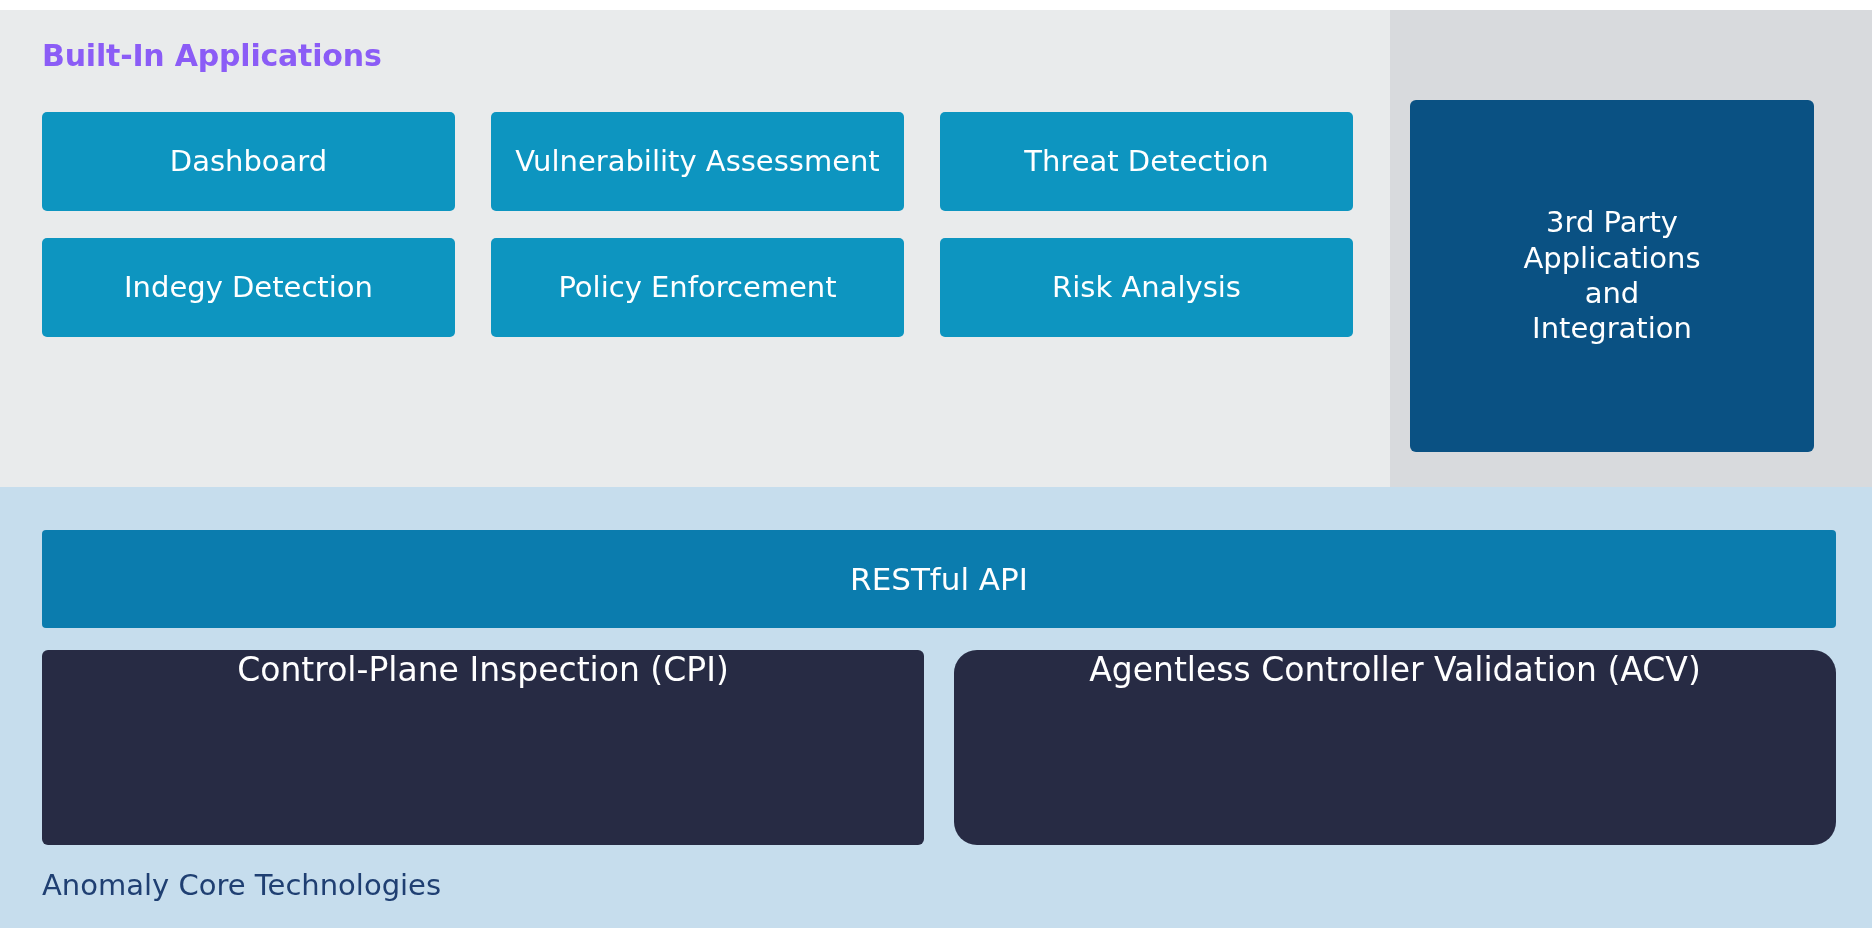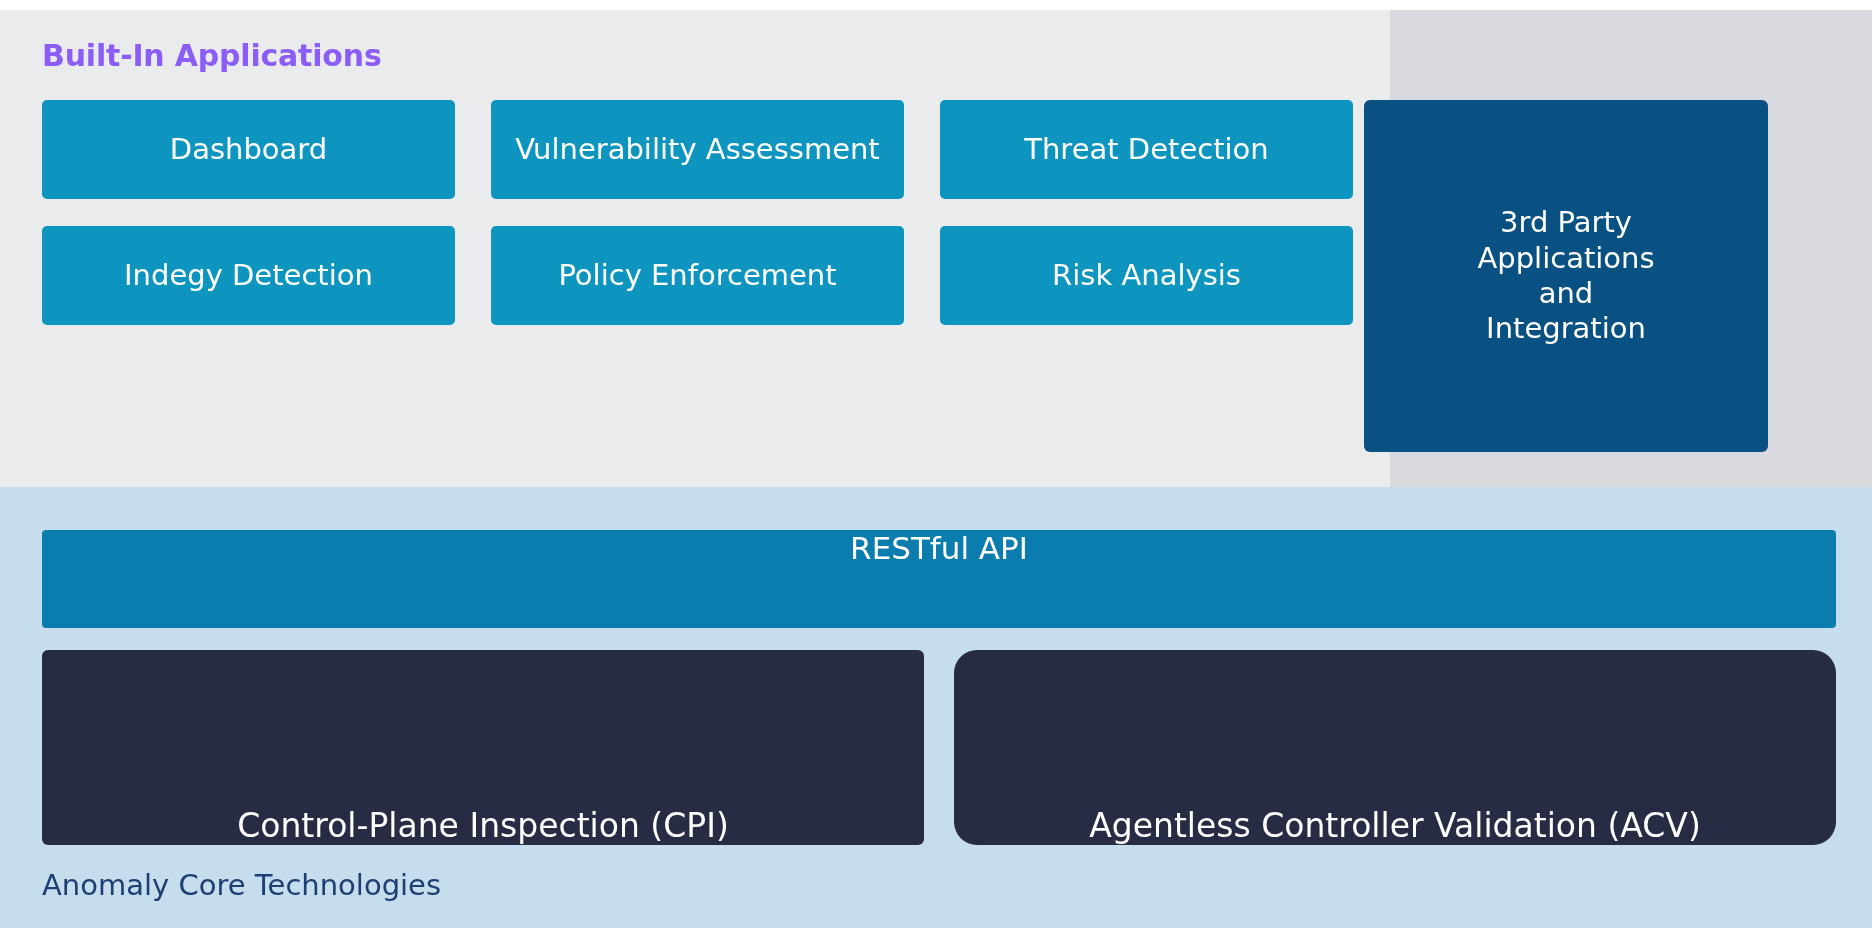--- a/index.html
+++ b/index.html
@@ -64,21 +64,21 @@
     font-size: 29px;
     font-weight: normal;
     color: #1f3f72;
     white-space: nowrap;
   }
 
   
   #app-grid {
     position: absolute;
     left: 42px;
-    top: 100px;
+    top: 112px;
     width: 1310px;
     height: 352px;
     display: grid;
     grid-template-columns: repeat(3, 413px);
     grid-template-rows: repeat(3, 99px);
     column-gap: 36px;
     row-gap: 27px;
   }
   .app-tile {
     background: #0d95c0;
@@ -93,21 +93,21 @@
     padding: 0 4px;
     box-sizing: border-box;
   }
   .app-tile .tile-label {
     white-space: pre-line;
   }
 
   
   #thirdparty-box {
     position: absolute;
-    left: 1364px;
+    left: 1410px;
     top: 100px;
     width: 404px;
     height: 352px;
     background: #0a5183;
     border-radius: 6px;
     color: #ffffff;
     display: flex;
     align-items: center;
     justify-content: center;
     text-align: center;
@@ -122,34 +122,35 @@
   #restful-api {
     position: absolute;
     left: 42px;
     top: 530px;
     width: 1794px;
     height: 98px;
     background: #0b7cae;
     border-radius: 4px;
     color: #ffffff;
     display: flex;
+    align-items: center;
     justify-content: center;
     font-size: 31px;
   }
 
   
   .core-box {
     position: absolute;
     top: 650px;
     height: 195px;
     background: #272b44;
     border-radius: 6px;
     color: #ffffff;
     display: flex;
-    align-items: flex-end;
+    align-items: flex-start;
     justify-content: center;
     text-align: center;
     font-size: 33px;
   }
   #core-box-0 {
     left: 42px;
     width: 882px;
   }
   #core-box-1 {
     left: 954px;

